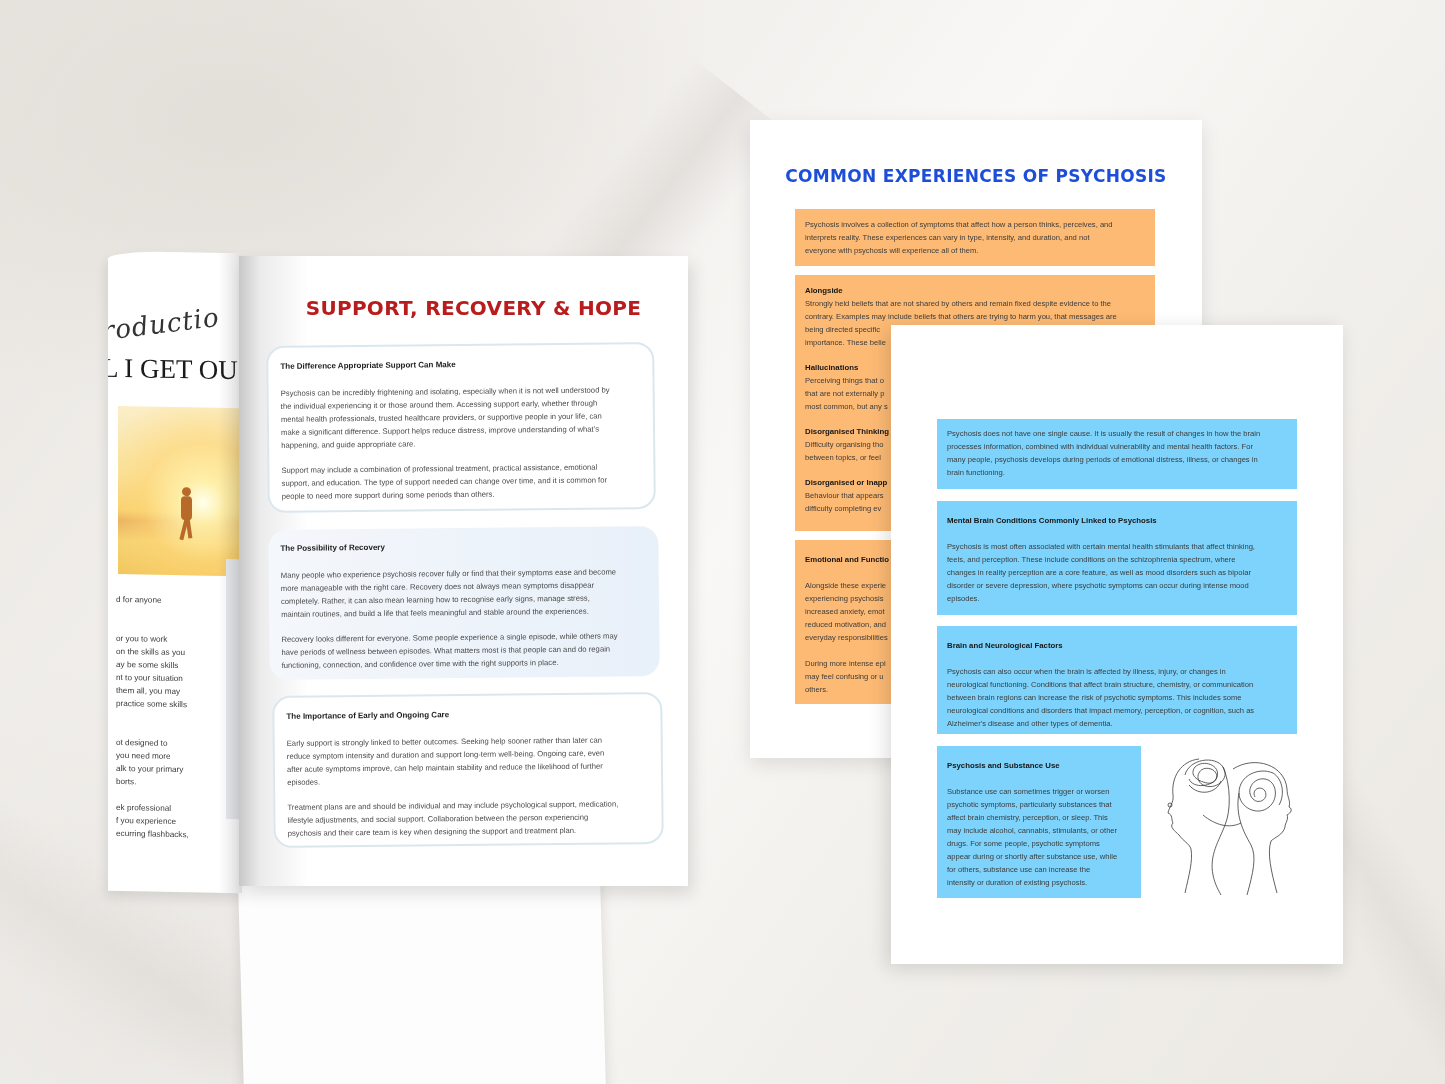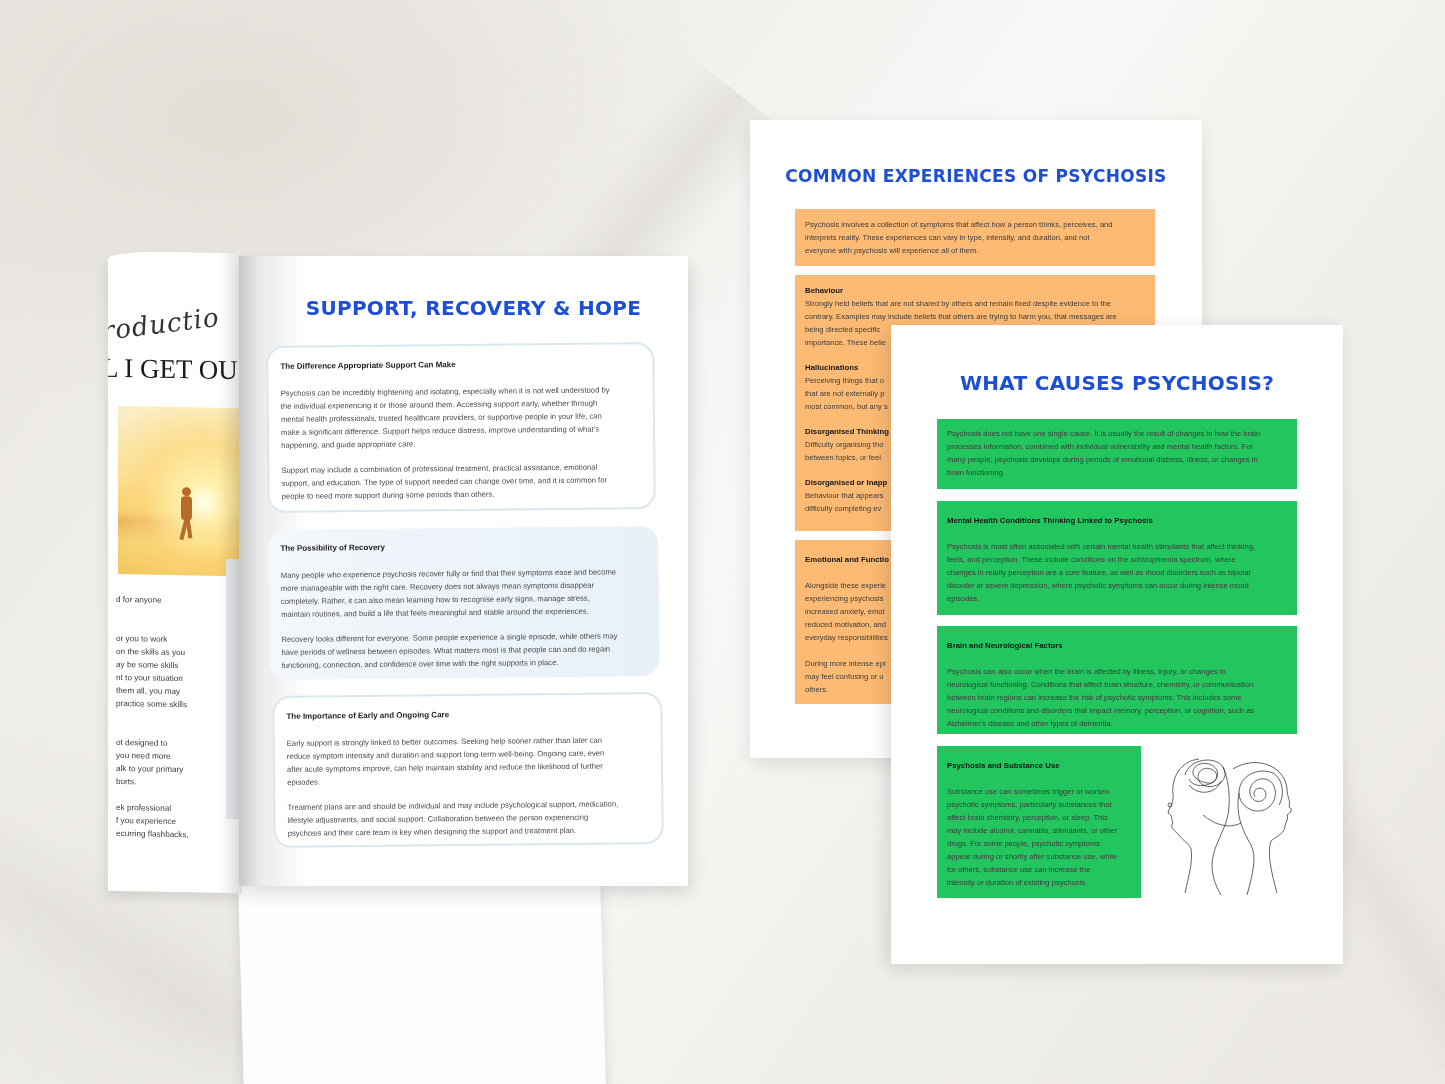--- a/index.html
+++ b/index.html
@@ -69,21 +69,21 @@
     position: absolute; left: 131px; top: 4px; width: 449px; height: 630px;
     background: #ffffff;
     box-shadow: 4px 8px 16px rgba(0,0,0,0.12);
   }
   .right-page::before {
     content: ""; position: absolute; left: 0; top: 0; width: 70px; height: 100%;
     background: linear-gradient(90deg, rgba(0,0,0,0.22), rgba(0,0,0,0.08) 30%, rgba(0,0,0,0));
   }
   .mag-title {
     position: absolute; left: 0; right: 0; top: 40px; text-align: center;
-    font-family: "DejaVu Sans", sans-serif; font-size: 20px; font-weight: 600; color: #1d4ed8;
+    font-family: "DejaVu Sans", sans-serif; font-size: 20px; font-weight: 600; color: #b91c1c;
     letter-spacing: 0.3px; padding-left: 20px;
   }
   .mag-box {
     position: absolute; border-radius: 18px; padding: 12px 12px;
     font-size: 7.7px; line-height: 13px; color: #4a4a4a;
   }
   .mag-box.outline { border: 2px solid #dbe7ef; background: #ffffff; }
   .mag-box.filled { background: linear-gradient(90deg, #f4f7fb, #e8f0f9); }
   .mag-box h3 { font-size: 8px; font-weight: 700; color: #1c1c1c; margin-bottom: 14px; }
   .mag-box p { margin-bottom: 12px; }
@@ -114,21 +114,21 @@
   .bp3 h4 { margin-top: 4px; margin-bottom: 13px; }
   .bp3 p { margin-bottom: 13px; }
   .nowrap span { display: block; white-space: nowrap; }
 
   
   .sheet-front {
     position: absolute; left: 891px; top: 325px; width: 452px; height: 639px;
     background: #ffffff; box-shadow: -4px 4px 18px rgba(0,0,0,0.14); overflow: hidden;
   }
   .sheet-front .sheet-title { top: 46px; font-size: 20px; }
-  .fp { position: absolute; background: #22c55e; padding: 9px 10px; font-size: 7.6px; line-height: 13px; color: #3c3c3c; }
+  .fp { position: absolute; background: #7dd3fc; padding: 9px 10px; font-size: 7.6px; line-height: 13px; color: #3c3c3c; }
   .fp h4 { font-size: 7.8px; font-weight: 700; color: #161616; margin-top: 4px; margin-bottom: 13px; }
   .fp1 { left: 46px; top: 94px; width: 360px; height: 70px; padding-top: 8px; }
   .fp2 { left: 46px; top: 176px; width: 360px; height: 114px; }
   .fp3 { left: 46px; top: 301px; width: 360px; height: 108px; }
   .fp4 { left: 46px; top: 421px; width: 204px; height: 152px; }
   .brain-art { position: absolute; left: 268px; top: 420px; width: 136px; height: 152px; }
 
   .fp span, .panel span { display: block; white-space: nowrap; }
 </style>
 </head>
@@ -231,21 +231,21 @@
   <div class="sheet-title">COMMON EXPERIENCES OF PSYCHOSIS</div>
 
   <div class="panel bp1">
     <span>Psychosis involves a collection of symptoms that affect how a person thinks, perceives, and</span>
     <span>interprets reality. These experiences can vary in type, intensity, and duration, and not</span>
     <span>everyone with psychosis will experience all of them.</span>
   </div>
 
   <div class="panel bp2">
     <div class="term">
-      <h4>Behaviour</h4>
+      <h4>Alongside</h4>
       <span>Strongly held beliefs that are not shared by others and remain fixed despite evidence to the</span>
       <span>contrary. Examples may include beliefs that others are trying to harm you, that messages are</span>
       <span>being directed specific</span>
       <span>importance. These belie</span>
     </div>
     <div class="term">
       <h4>Hallucinations</h4>
       <span>Perceiving things that o</span>
       <span>that are not externally p</span>
       <span>most common, but any s</span>
@@ -273,31 +273,30 @@
     </p>
     <p>
       <span>During more intense epi</span>
       <span>may feel confusing or u</span>
       <span>others.</span>
     </p>
   </div>
 </div>
 
 <div class="sheet-front">
-  <div class="sheet-title">WHAT CAUSES PSYCHOSIS?</div>
 
   <div class="fp fp1">
     <span>Psychosis does not have one single cause. It is usually the result of changes in how the brain</span>
     <span>processes information, combined with individual vulnerability and mental health factors. For</span>
     <span>many people, psychosis develops during periods of emotional distress, illness, or changes in</span>
     <span>brain functioning.</span>
   </div>
 
   <div class="fp fp2">
-    <h4>Mental Health Conditions Thinking Linked to Psychosis</h4>
+    <h4>Mental Brain Conditions Commonly Linked to Psychosis</h4>
     <span>Psychosis is most often associated with certain mental health stimulants that affect thinking,</span>
     <span>feels, and perception. These include conditions on the schizophrenia spectrum, where</span>
     <span>changes in reality perception are a core feature, as well as mood disorders such as bipolar</span>
     <span>disorder or severe depression, where psychotic symptoms can occur during intense mood</span>
     <span>episodes.</span>
   </div>
 
   <div class="fp fp4">
     <h4>Psychosis and Substance Use</h4>
     <span>Substance use can sometimes trigger or worsen</span>

